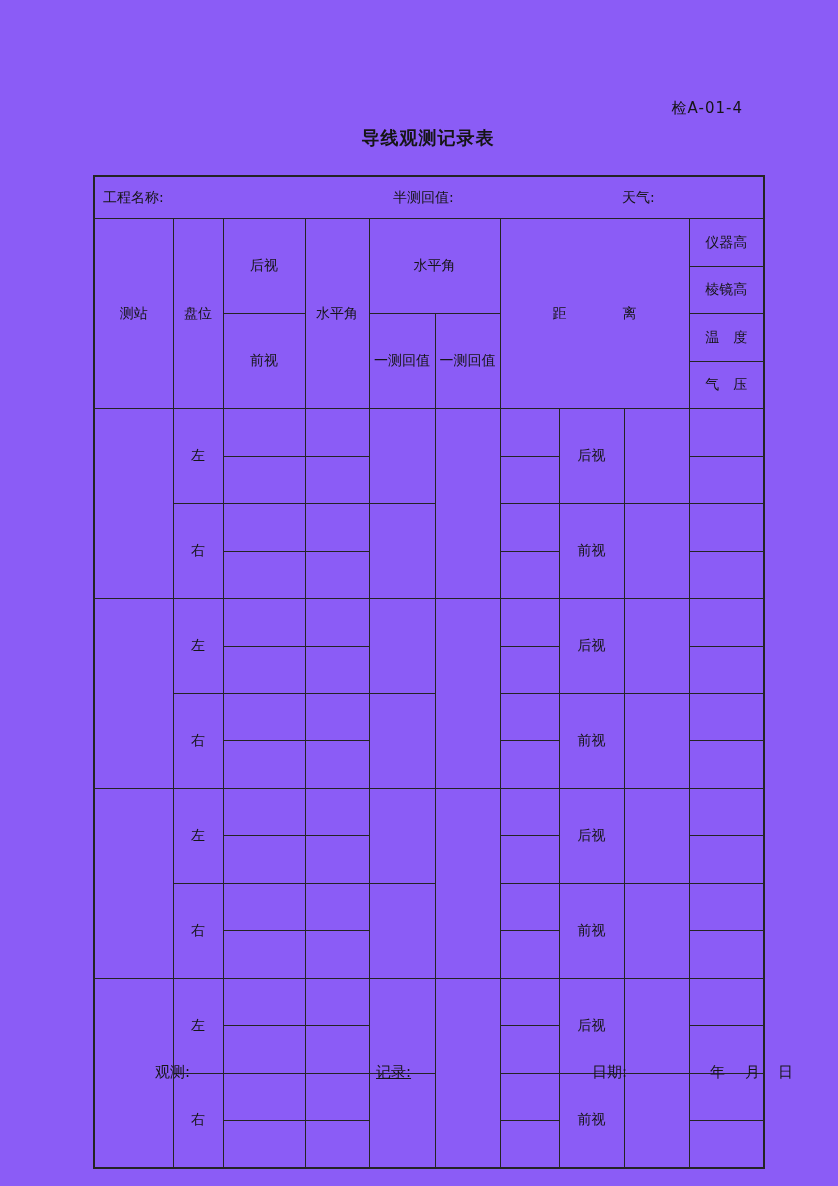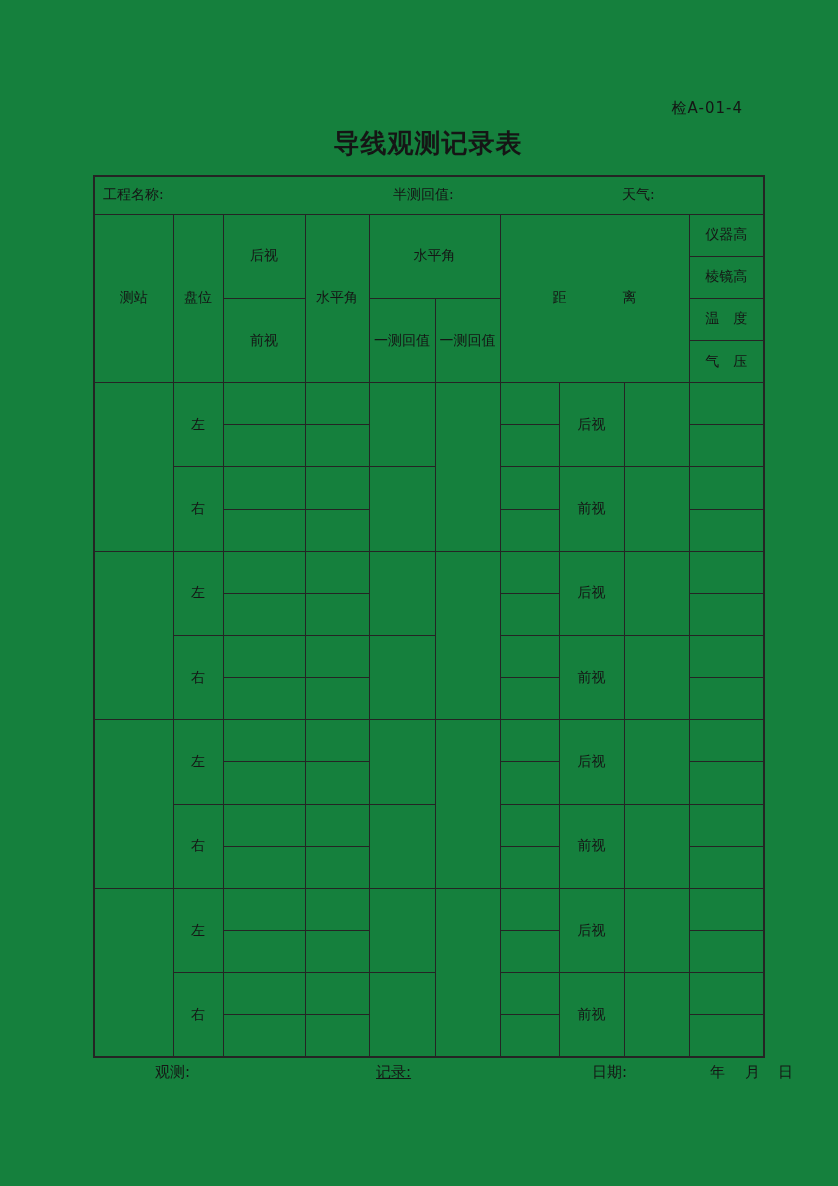--- a/index.html
+++ b/index.html
@@ -1,48 +1,48 @@
 <!DOCTYPE html>
 <html><head>
 <meta charset="utf-8">
 <style>
   html, body { margin: 0; padding: 0; background: #ffffff; }
   .page {
     position: relative;
     width: 838px;
     height: 1186px;
-    background: #15803d;
+    background: #8b5cf6;
     font-family: "DejaVu Sans", sans-serif;
     color: #151515;
     overflow: hidden;
   }
   .form-code {
     position: absolute;
     top: 99px;
     right: 95px;
     font-size: 15px;
     letter-spacing: 1px;
     white-space: nowrap;
   }
   .page-title {
     position: absolute;
     top: 126px;
     left: 93px;
     width: 670px;
     text-align: center;
-    font-size: 26px;
+    font-size: 18px;
     font-weight: bold;
     letter-spacing: 1px;
   }
   table.record {
     position: absolute;
     top: 175px;
     left: 93px;
     width: 670px;
-    height: 883px;
+    height: 994px;
     border-collapse: collapse;
     table-layout: fixed;
     border: 2px solid #242424;
   }
   .record th, .record td {
     border: 1px solid #242424;
     font-weight: normal;
     font-size: 14px;
     text-align: center;
     vertical-align: middle;

